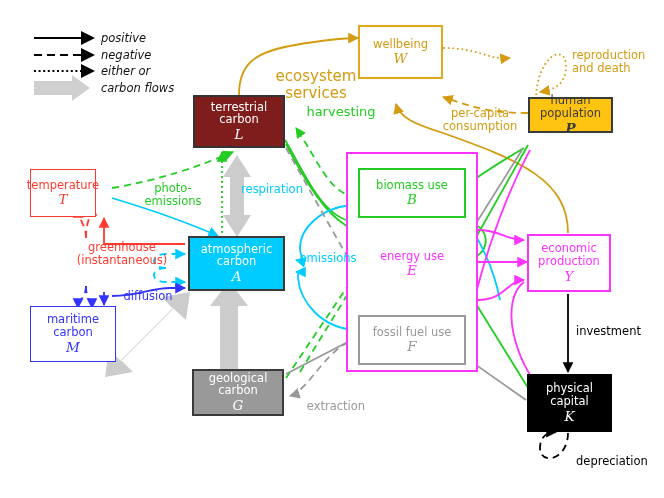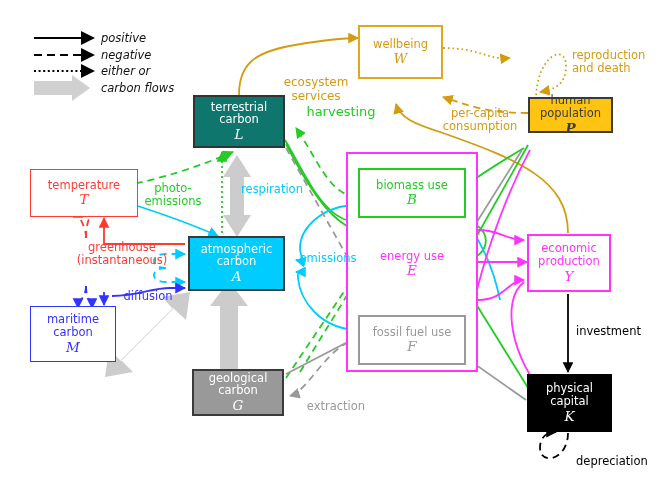--- a/index.html
+++ b/index.html
@@ -170,26 +170,26 @@
 
     <path d="M568,433 C568,460 540,466 540,448 C540,436 548,432 556,432" stroke-dasharray="7,5" marker-end="url(#ah-black)"></path>
   </g>
 </svg>
 
 <div class="lgt" style="left:101px;top:31px;">positive</div>
 <div class="lgt" style="left:101px;top:48px;">negative</div>
 <div class="lgt" style="left:101px;top:64px;">either or</div>
 <div class="lgt" style="left:101px;top:81px;">carbon flows</div>
 
-<div class="node" style="left:193px;top:95px;width:92px;height:53px;background:#0f766e;border:2.5px solid #333;color:#fff;font-size:11.5px;">
+<div class="node" style="left:193px;top:95px;width:92px;height:53px;background:#7f1d1d;border:2.5px solid #333;color:#fff;font-size:11.5px;">
   <span class="nm">terrestrial carbon</span>
   <span class="sym" style="font-size:13.5px;">L</span>
 </div>
 
-<div class="node" style="left:30px;top:169px;width:108px;height:48px;background:#fff;border:1.8px solid #ff3b30;color:#ff3b30;font-size:11.5px;">
+<div class="node" style="left:30px;top:169px;width:66px;height:48px;background:#fff;border:1.8px solid #ff3b30;color:#ff3b30;font-size:11.5px;">
   <span class="nm">temperature</span>
   <span class="sym" style="font-size:13.5px;">T</span>
 </div>
 
 <div class="node" style="left:188px;top:236px;width:97px;height:55px;background:#00ccff;border:2.5px solid #3a3a3a;color:#fff;font-size:11.5px;">
   <span class="nm">atmospheric carbon</span>
   <span class="sym" style="font-size:13.5px;">A</span>
 </div>
 
 <div class="node" style="left:30px;top:306px;width:86px;height:56px;background:#fff;border:1.8px solid #3333ff;color:#3333ff;font-size:11.5px;">
@@ -231,21 +231,21 @@
 <div class="node" style="left:527px;top:234px;width:84px;height:58px;background:#fff;border:2px solid #ff33ff;color:#ff33ff;font-size:11.5px;">
   <span class="nm">economic production</span>
   <span class="sym" style="font-size:13.5px;">Y</span>
 </div>
 
 <div class="node" style="left:527px;top:374px;width:85px;height:58px;background:#000;border:2px solid #000;color:#fff;font-size:11.5px;">
   <span class="nm">physical capital</span>
   <span class="sym" style="font-size:13.5px;">K</span>
 </div>
 
-<div class="lbl" style="left:256px;top:76px;width:120px;color:#d39b10;font-size:12px;">
+<div class="lbl" style="left:256px;top:68px;width:120px;color:#d39b10;font-size:15px;">
   <span>ecosystem</span><br>
   <span>services</span>
 </div>
 
 <div class="lbl" style="left:296px;top:105px;width:90px;color:#22cc22;font-size:13px;">
   <span>harvesting</span>
 </div>
 
 <div class="lbl" style="left:132px;top:182px;width:82px;color:#22cc22;font-size:11.5px;">
   <span>photo-</span><br>

